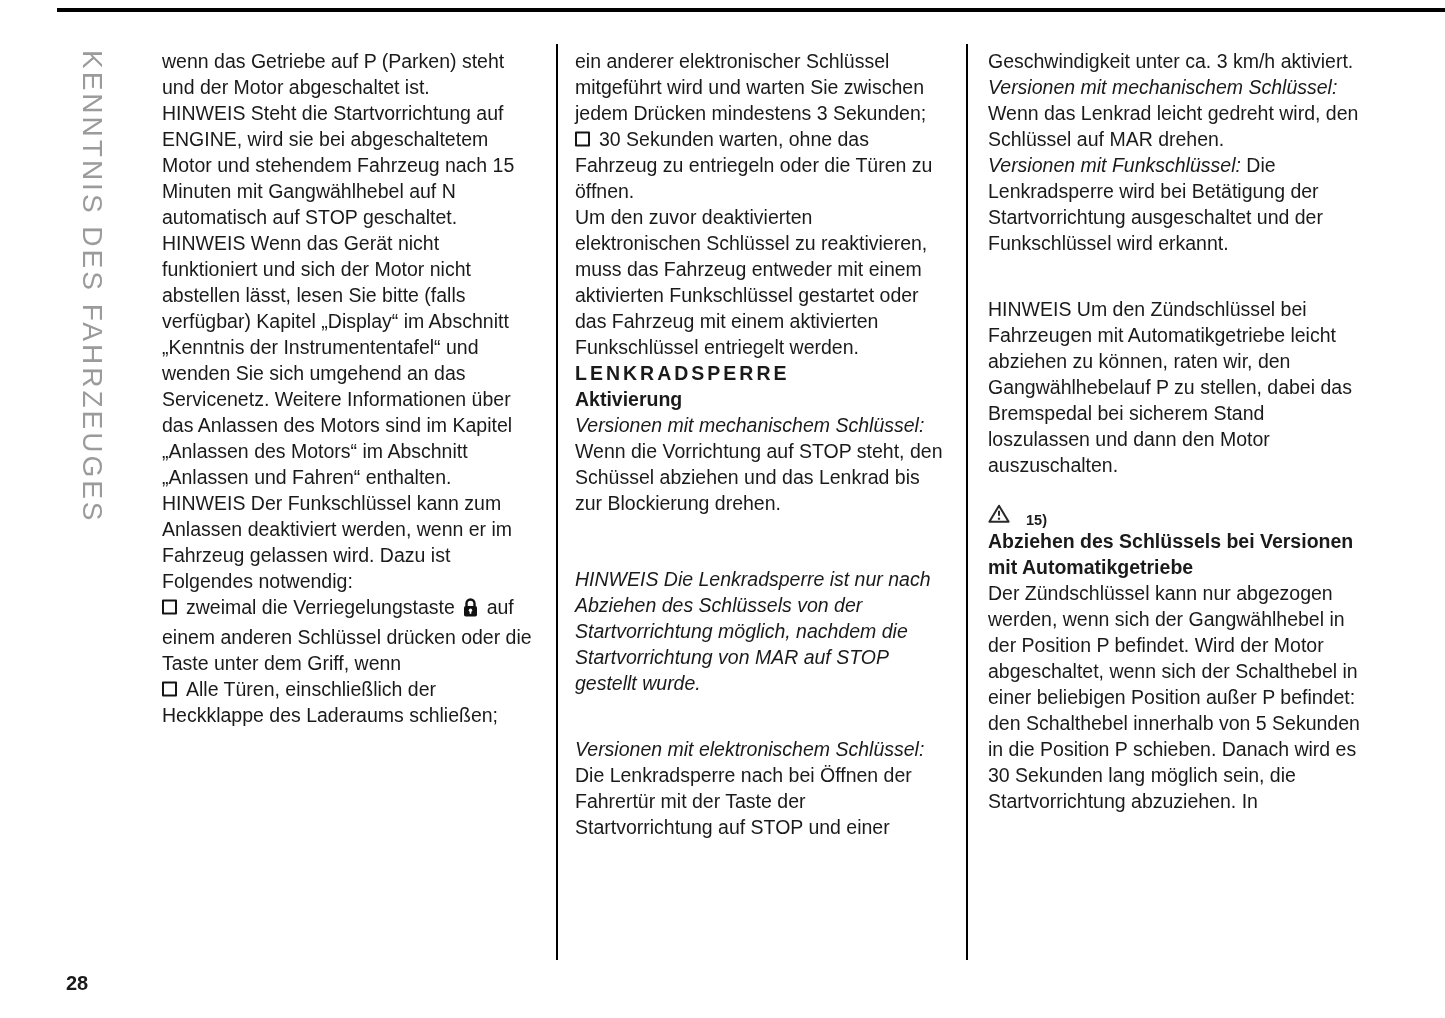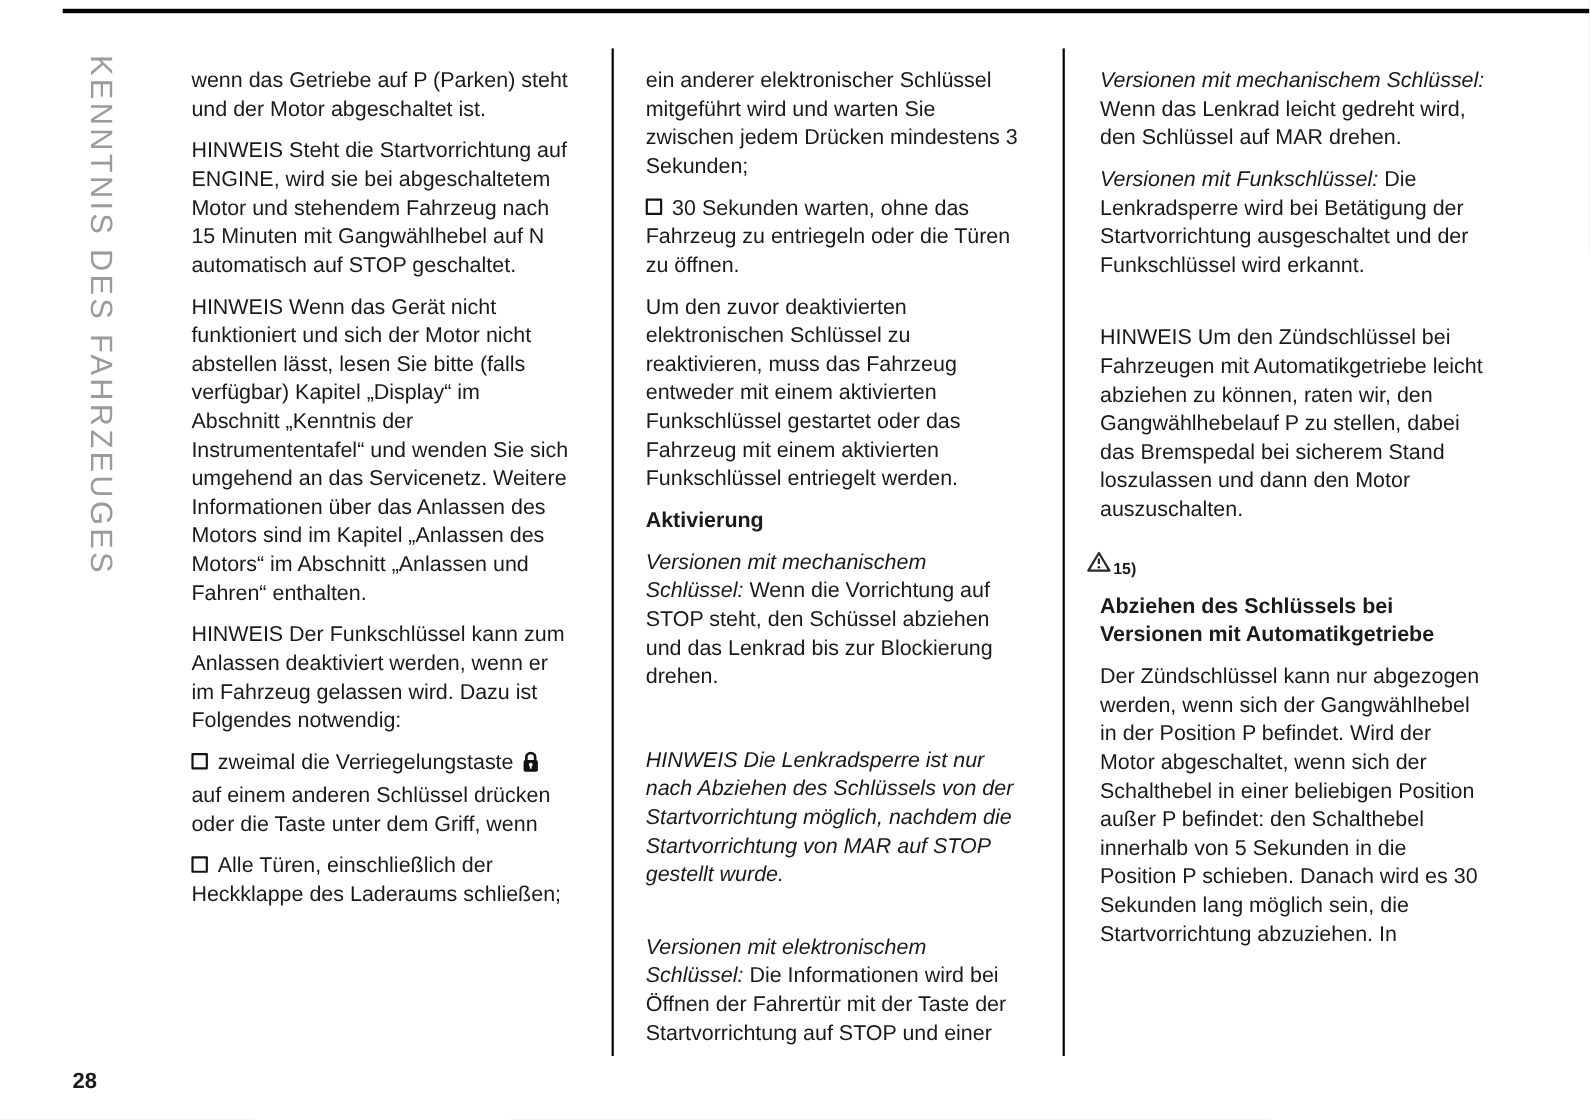--- a/index.html
+++ b/index.html
@@ -24,21 +24,21 @@
   }
   .divider {
     position:absolute; top:44px; height:916px; width:2px; background:#000;
   }
   .d1 { left:556px; }
   .d2 { left:966px; }
   .col { position:absolute; top:48px; }
   .col1 { left:162px; width:370px; }
   .col2 { left:575px; width:368px; }
   .col3 { left:988px; width:374px; }
-  .col p { margin:12px; font-size:19.5px; line-height:26px; }
+  .col p { margin:0; font-size:19.5px; line-height:26px; }
   .it { font-style:italic; }
   .h-caps {
     margin:12px 0 0 0;
     font-weight:700; font-size:22px; letter-spacing:3px;
     line-height:28px;
   }
   .h-sub {
     margin:0; font-weight:700; font-size:20.5px; line-height:27px;
   }
   .h-sub2 {
@@ -47,21 +47,21 @@
   .mt-head { margin-top:14px; }
   .gap-50 { margin-top:50px !important;font-style:italic; }
   .gap-40 { margin-top:40px !important; }
   .sq {
     display:inline-block; width:11px; height:11px;
     border:2.2px solid #141414; border-radius:1px;
     margin-right:9px; transform:translateY(0.5px);
   }
   .lock { display:inline-block; vertical-align:-4px; margin:0 2px; }
   .warn-row {
-    margin-top:26px; display:flex; align-items:flex-end; gap:2px; height:24px;
+    margin-top:26px; display:flex; align-items:flex-end; gap:16px; height:24px;
   }
   .warn-ref { font-weight:700; font-size:14.5px; line-height:16px; }
   .page-number {
     position:absolute; left:66px; top:972px;
     font-weight:700; font-size:20px;
   }
 </style>
 </head>
 <body>
 
@@ -87,27 +87,29 @@
             <rect x="7.7" y="13.6" width="1.6" height="3.2" fill="#fff"></rect>
           </svg></span>
       <span>auf einem anderen Schlüssel drücken oder die Taste unter dem Griff, wenn</span></p>
     <p><span class="sq"></span><span>Alle Türen, einschließlich der Heckklappe des Laderaums schließen;</span></p>
   </div>
 
   <div class="col col2">
     <p>ein anderer elektronischer Schlüssel mitgeführt wird und warten Sie zwischen jedem Drücken mindestens 3 Sekunden;</p>
     <p><span class="sq"></span><span>30 Sekunden warten, ohne das Fahrzeug zu entriegeln oder die Türen zu öffnen.</span></p>
     <p>Um den zuvor deaktivierten elektronischen Schlüssel zu reaktivieren, muss das Fahrzeug entweder mit einem aktivierten Funkschlüssel gestartet oder das Fahrzeug mit einem aktivierten Funkschlüssel entriegelt werden.</p>
+    <p class="h-caps">LENKRADSPERRE</p>
     <p class="h-sub">Aktivierung</p>
     <p><span class="it">Versionen mit mechanischem Schlüssel:</span> <span>Wenn die Vorrichtung auf STOP steht, den Schüssel abziehen und das Lenkrad bis zur Blockierung drehen.</span></p>
     <p class="gap-50">HINWEIS Die Lenkradsperre ist nur nach Abziehen des Schlüssels von der Startvorrichtung möglich, nachdem die Startvorrichtung von MAR auf STOP gestellt wurde.</p>
-    <p class="gap-40"><span class="it">Versionen mit elektronischem Schlüssel:</span> <span>Die Informationen wird bei Öffnen der Fahrertür mit der Taste der Startvorrichtung auf STOP und einer</span></p>
+    <p class="gap-40"><span class="it">Versionen mit elektronischem Schlüssel:</span> <span>Die Lenkradsperre nach bei Öffnen der Fahrertür mit der Taste der Startvorrichtung auf STOP und einer</span></p>
   </div>
 
   <div class="col col3">
+    <p>Geschwindigkeit unter ca. 3 km/h aktiviert.</p>
     <p><span class="it">Versionen mit mechanischem Schlüssel:</span> <span>Wenn das Lenkrad leicht gedreht wird, den Schlüssel auf MAR drehen.</span></p>
     <p><span class="it">Versionen mit Funkschlüssel:</span> <span>Die Lenkradsperre wird bei Betätigung der Startvorrichtung ausgeschaltet und der Funkschlüssel wird erkannt.</span></p>
     <p class="gap-40">HINWEIS Um den Zündschlüssel bei Fahrzeugen mit Automatikgetriebe leicht abziehen zu können, raten wir, den Gangwählhebelauf P zu stellen, dabei das Bremspedal bei sicherem Stand loszulassen und dann den Motor auszuschalten.</p>
     <div class="warn-row">
       <span><svg width="22" height="21" viewBox="0 0 24 22">
             <path d="M12 2.5 L22.5 20 H1.5 Z" fill="none" stroke="#2a2a2a" stroke-width="2.2" stroke-linejoin="round"></path>
             <line x1="12" y1="8" x2="12" y2="13.5" stroke="#2a2a2a" stroke-width="2.2"></line>
             <circle cx="12" cy="16.6" r="1.3" fill="#2a2a2a"></circle>
           </svg></span>
       <span class="warn-ref">15)</span>

